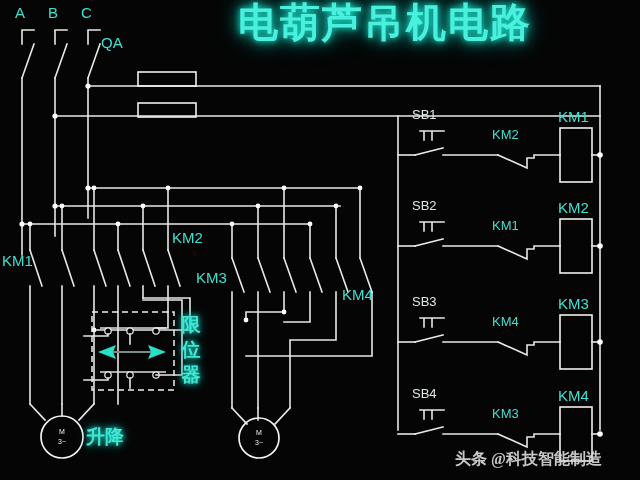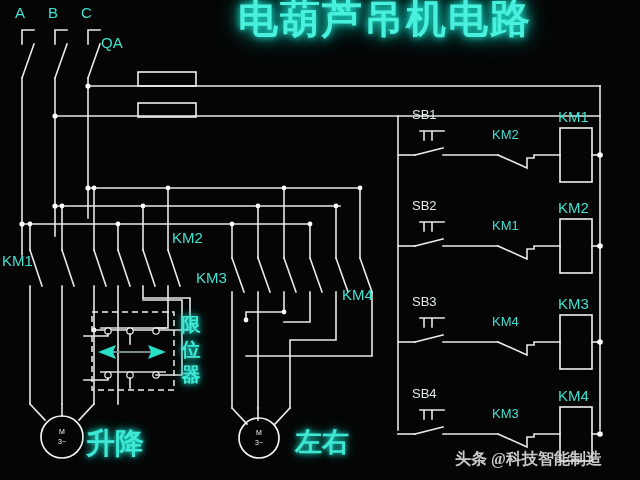--- a/index.html
+++ b/index.html
@@ -19,26 +19,26 @@
 
   text{font-family:"Liberation Sans",sans-serif;}
   .lbl-cy{fill:#3fe0cf;font-size:15px;}
   .lbl-cy-sm{fill:#46ddd0;font-size:13px;}
   .lbl-wh{fill:#dfe8e8;font-size:13px;}
   .mtxt{fill:#f0f0f0;font-size:7px;text-anchor:middle;}
 
   #title{position:absolute;left:170px;top:2px;width:430px;text-align:center;
     font-size:40px;font-weight:bold;color:#49f0dd;letter-spacing:2px;
     text-shadow:0 0 6px #20d8c2,0 0 14px #0fbfae,0 0 26px #0a8d82;
-    font-family:Liberation Mono, monospace;line-height:1;}
+    font-family:Liberation Sans, sans-serif;line-height:1;}
   .cnlbl{position:absolute;font-weight:bold;color:#3fe8d4;
     font-family:"DejaVu Sans",sans-serif;
     text-shadow:0 0 5px #1fd0bd,0 0 11px #0c9c90;}
   #lbl-limit{left:178px;top:312px;font-size:19px;line-height:25px;text-align:center;width:26px;}
-  #lbl-lift{left:86px;top:424px;font-size:29px;}
+  #lbl-lift{left:86px;top:424px;font-size:19px;}
   #lbl-lr{left:295px;top:424px;font-size:27px;}
   #watermark{position:absolute;left:455px;top:449px;font-size:16px;color:#d8d8d8;
     font-family:Liberation Serif, serif;font-weight:bold;opacity:.92;}
 </style>
 </head>
 <body>
 
 <div id="stage">
 
   <div id="title">电葫芦吊机电路</div>
@@ -282,16 +282,15 @@
     <text class="lbl-cy" x="558" y="401">KM4</text>
   </svg>
 
   <div class="cnlbl" id="lbl-limit">
     <div>限</div>
     <div>位</div>
     <div>器</div>
   </div>
 
   <div class="cnlbl" id="lbl-lift">升降</div>
-  <div class="cnlbl" id="lbl-lr">左右</div>
 
   <div id="watermark">头条 @科技智能制造</div>
 </div>
 
 </body></html>

